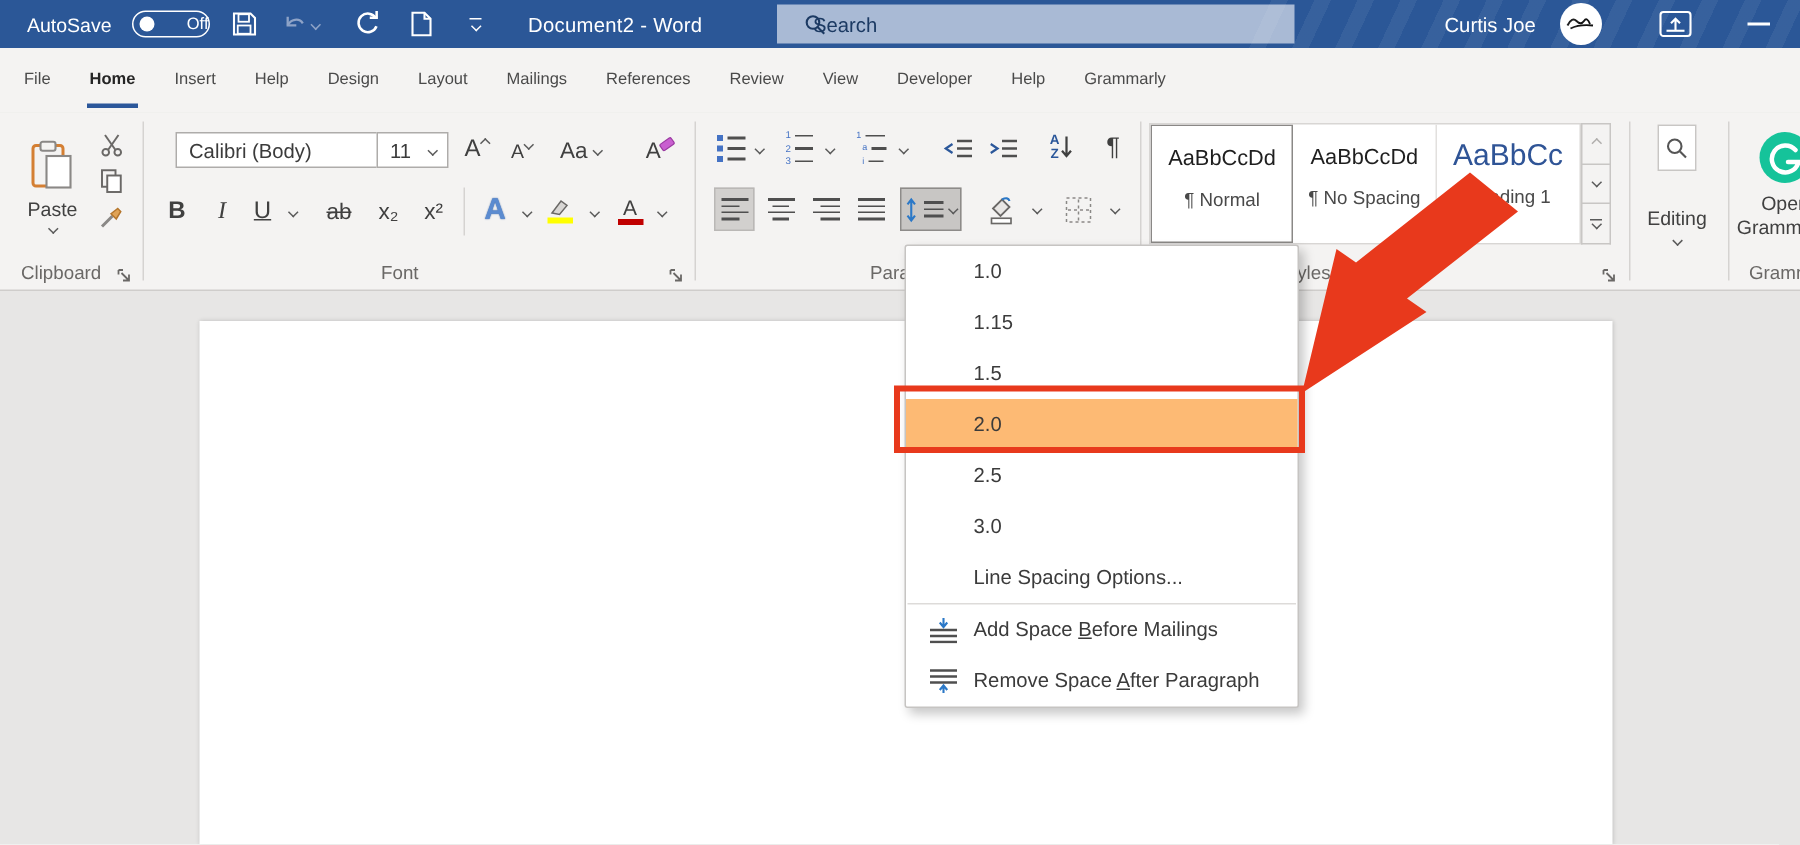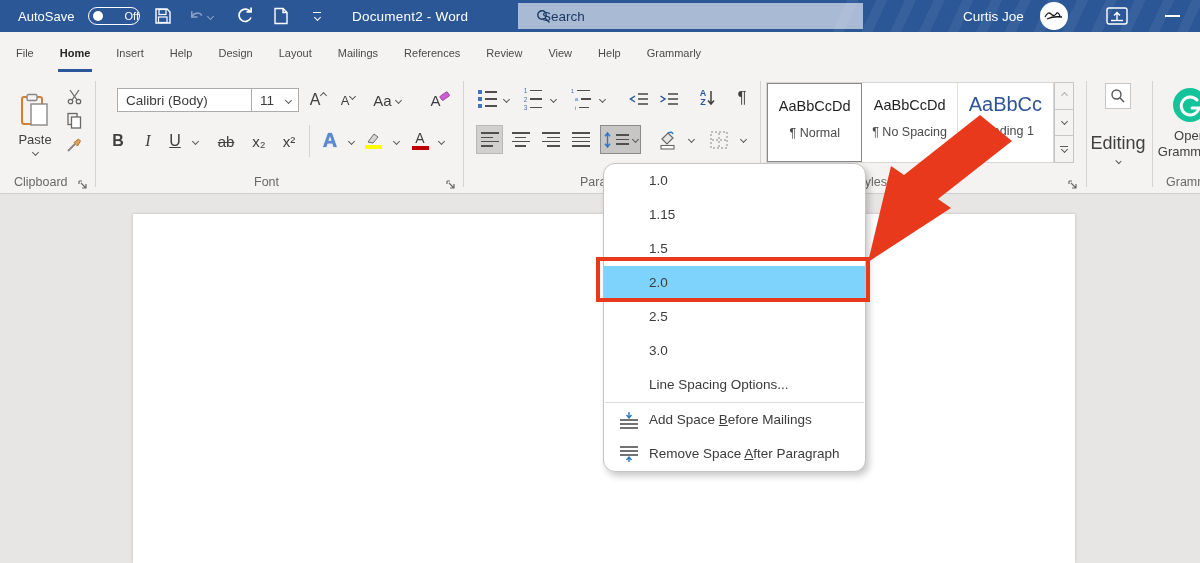--- a/index.html
+++ b/index.html
@@ -53,23 +53,23 @@
   .card-sample.h1 { font-size:20px; color:#2f5496; }
   .card-name { font-size:12.5px; color:#494949; margin-top:12px; }
   .gstrip { position:absolute; left:1054px; top:7px; width:20px; height:81px; display:flex; flex-direction:column; }
   .gstrip > div { flex:1; border:1px solid #c8c6c4; border-top-width:0; background:#f4f3f2; display:flex; align-items:center; justify-content:center; }
   .gstrip > div:first-child { border-top-width:1px; }
 
   
   .page { position:absolute; left:133px; top:214px; width:942px; height:349px; background:#fff; box-shadow:0 0 3px rgba(0,0,0,.18); }
 
   
-  .menu { position:absolute; left:603px; top:163px; width:263px; background:#fff; border:1px solid #c6c4c2; box-shadow:3px 4px 7px rgba(0,0,0,.22); border-radius:12px; z-index:5; }
+  .menu { position:absolute; left:603px; top:163px; width:263px; background:#fff; border:1px solid #c6c4c2; box-shadow:3px 4px 7px rgba(0,0,0,.22); border-radius:2px; z-index:5; }
   .mitem { position:relative; height:34px; line-height:34px; padding-left:45px; font-size:13.5px; color:#3b3b3b; cursor:default; }
-  .mitem.hl { background:#7dd3fc; }
+  .mitem.hl { background:#fdba74; }
   .msep { height:1px; background:#dddbd9; margin:0 1px; }
   .micon { position:absolute; left:14px; top:8px; width:24px; height:18px; }
   .u { text-decoration:underline; }
 
   
   .red-rect { position:absolute; left:596px; top:257px; width:274px; height:45px; border:4px solid #e8391c; z-index:8; }
   .arrow-svg { position:absolute; left:0; top:0; z-index:9; pointer-events:none; }
 </style>
 </head>
 <body>
@@ -142,20 +142,21 @@
     <div class="tab">File</div>
     <div class="tab active">Home</div>
     <div class="tab">Insert</div>
     <div class="tab">Help</div>
     <div class="tab">Design</div>
     <div class="tab">Layout</div>
     <div class="tab">Mailings</div>
     <div class="tab">References</div>
     <div class="tab">Review</div>
     <div class="tab">View</div>
+    <div class="tab">Developer</div>
     <div class="tab">Help</div>
     <div class="tab">Grammarly</div>
   </div>
 
   <div class="ribbon">
 
     <div class="rbtn" style="left:12px;top:8px;width:46px;height:82px;flex-direction:column">
       <svg width="30" height="36" viewBox="0 0 30 36">
         <rect x="2" y="4" width="20" height="27" rx="2" fill="none" stroke="#d47f33" stroke-width="2"></rect>
         <rect x="7" y="1.5" width="10" height="6" rx="1.5" fill="#f4f3f2" stroke="#8a8886" stroke-width="1.4"></rect>
@@ -458,21 +459,21 @@
     </div>
     <div class="vsep" style="left:1086px"></div>
 
     <div class="rbtn" style="left:1094px;top:8px;width:48px;height:80px;flex-direction:column">
       <div style="width:26px;height:34px;background:#fff;border:1px solid #c8c6c4;display:flex;align-items:center;justify-content:center">
         <svg width="16" height="16" viewBox="0 0 16 16">
           <circle cx="6.5" cy="6.5" r="4.5" fill="none" stroke="#555" stroke-width="1.4"></circle>
           <line x1="10" y1="10" x2="14" y2="14" stroke="#555" stroke-width="1.4"></line>
         </svg>
       </div>
-      <span style="font-size:18px;color:#404040;margin-top:24px">Editing</span>
+      <span style="font-size:13px;color:#404040;margin-top:24px">Editing</span>
       <span class="chv" style="margin-top:5px"></span>
     </div>
     <div class="vsep" style="left:1152px"></div>
 
     <div class="rbtn" style="left:1140px;top:6px;width:100px;height:82px;flex-direction:column">
       <svg width="38" height="38" viewBox="0 0 38 38">
         <circle cx="19" cy="19" r="17" fill="#15c39a"></circle>
         <path d="M26 14 a9 9 0 1 0 2 8 h-7" fill="none" stroke="#fff" stroke-width="3" stroke-linecap="round"></path>
       </svg>
       <span style="font-size:13px;color:#404040;margin-top:4px;white-space:nowrap">Open</span>

